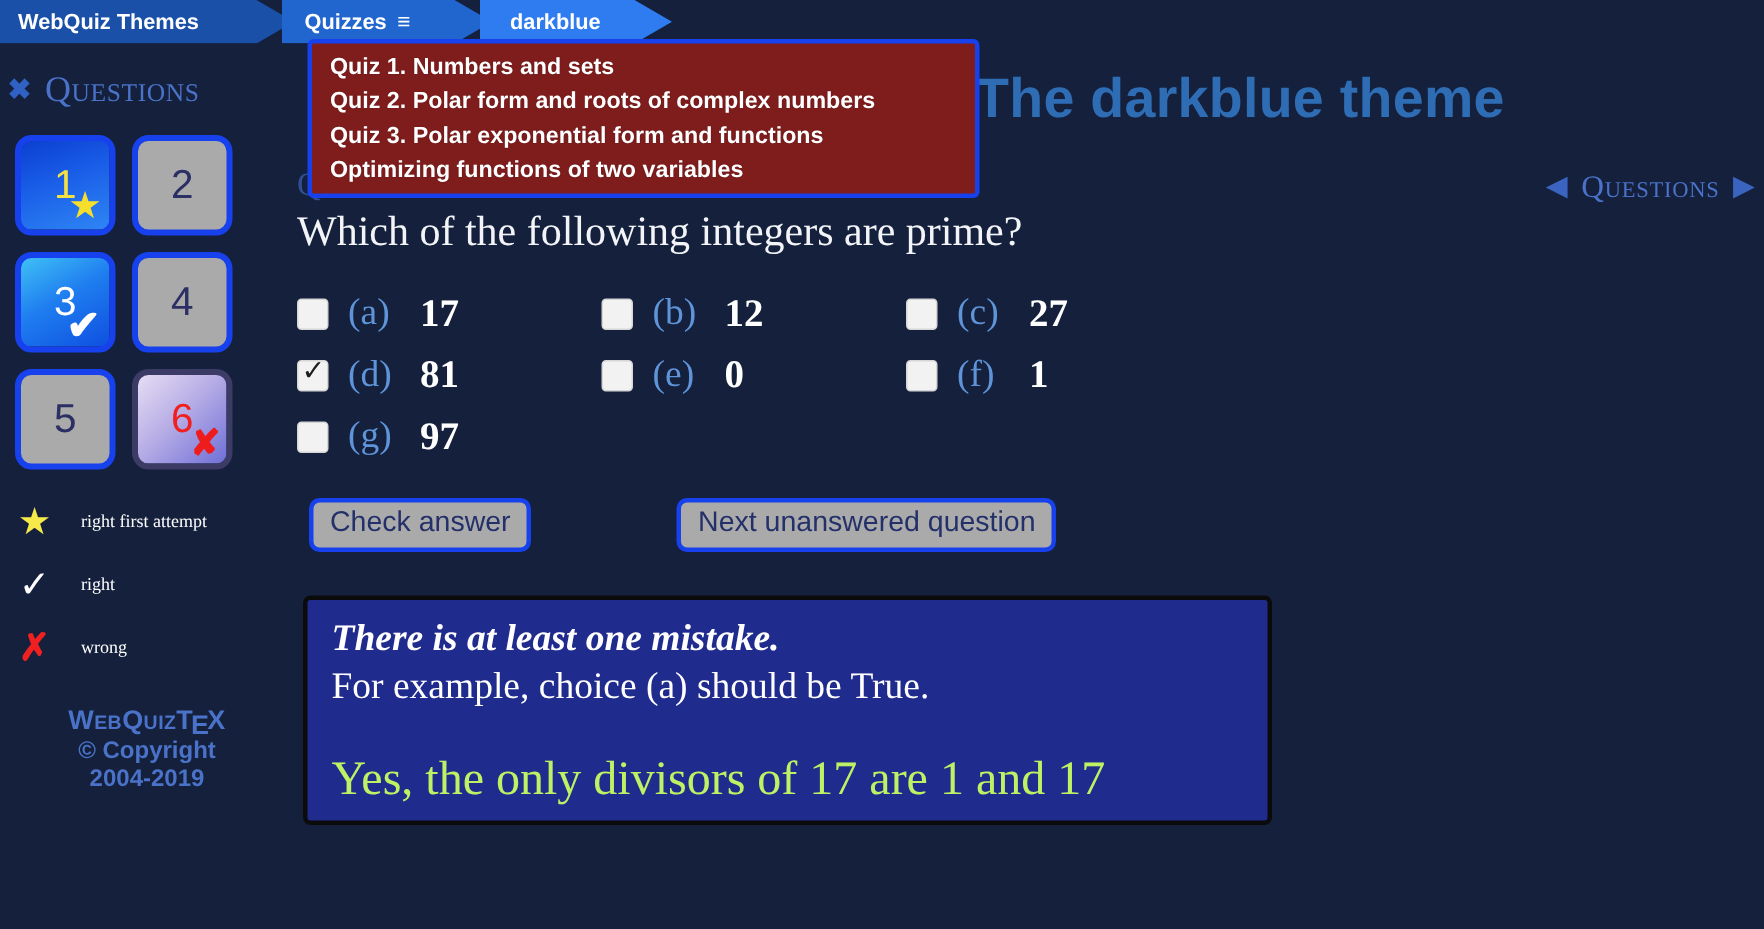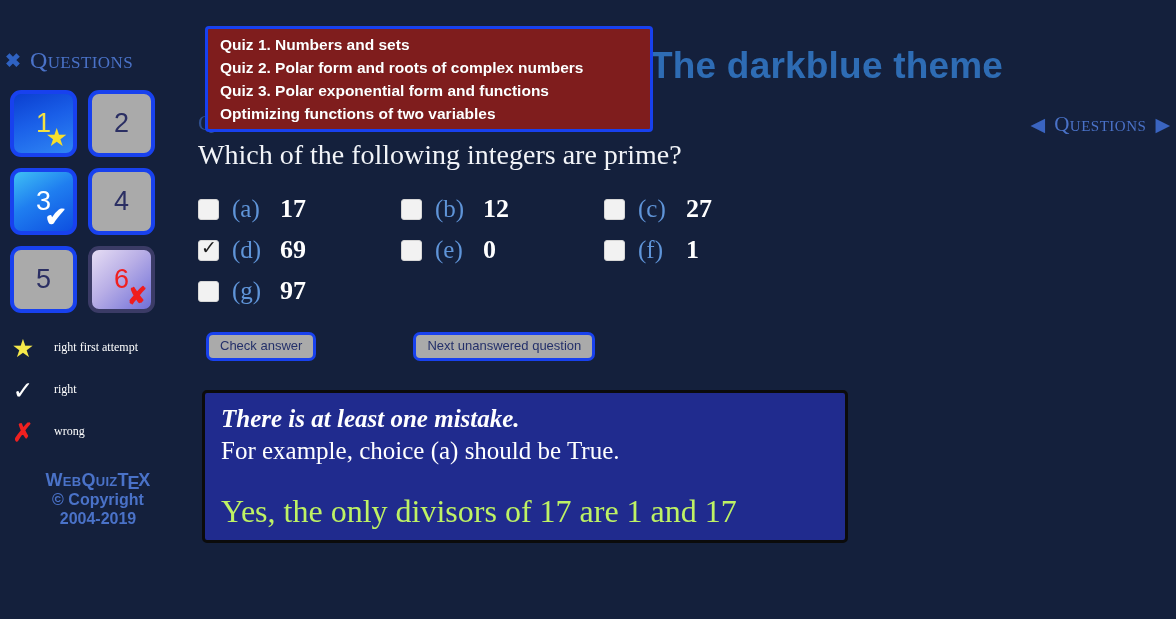--- a/index.html
+++ b/index.html
@@ -148,41 +148,56 @@
     font-size: 25px; width: 48px; flex: none;
   }
   .ch-value {
     color: #ffffff; font-family: "Liberation Serif", serif;
     font-size: 26px; font-weight: bold;
   }
 
   #action-row { display: flex; margin-top: 26px; align-items: center; }
   .qbutton {
     background: #aaaaaa; border: 3px solid #1841ee; border-radius: 7px;
-    color: #24306a; font-size: 13px; padding: 3px 11px 5px 11px;
+    color: #24306a; font-size: 19px; padding: 3px 11px 5px 11px;
     cursor: pointer; white-space: nowrap;
   }
   #btn-check { margin-left: 8px; }
   #btn-next { margin-left: 97px; }
 
   #feedback {
     margin-top: 29px; margin-left: 4px; width: 646px;
     background: #202b8e; border: 3px solid #0b0b0b; border-radius: 5px;
     padding: 10px 16px 12px 16px;
     font-family: "Liberation Serif", serif;
   }
   #fb-line1 { color: #ffffff; font-size: 25px; font-style: italic; font-weight: bold; line-height: 31px; }
   #fb-line2 { color: #ffffff; font-size: 25px; line-height: 33px; }
   #fb-line3 { color: #bef264; font-size: 32px; line-height: 33px; margin-top: 28px; }
 </style>
 </head>
 <body>
 
 <div id="page">
 
+  <div class="navbar">
+    <div class="crumb" id="crumb-themes">
+      <span class="crumb-bg"></span>
+      <span class="ctext">WebQuiz Themes</span>
+    </div>
+    <div class="crumb" id="crumb-quizzes">
+      <span class="crumb-bg"></span>
+      <span class="ctext">Quizzes</span>
+      <span class="ctext hamburger">≡</span>
+    </div>
+    <div class="crumb" id="crumb-darkblue">
+      <span class="crumb-bg"></span>
+      <span class="ctext">darkblue</span>
+    </div>
+  </div>
 
   <div id="page-title">The darkblue theme</div>
 
   <div id="quiz-menu">
     <div class="mitem">Quiz 1. Numbers and sets</div>
     <div class="mitem">Quiz 2. Polar form and roots of complex numbers</div>
     <div class="mitem">Quiz 3. Polar exponential form and functions</div>
     <div class="mitem">Optimizing functions of two variables</div>
   </div>
 
@@ -263,21 +278,21 @@
         <div class="choice">
           <span class="cbox"></span>
           <span class="ch-letter">(c)</span>
           <span class="ch-value">27</span>
         </div>
       </div>
       <div class="ch-row">
         <div class="choice">
           <span class="cbox checked"></span>
           <span class="ch-letter">(d)</span>
-          <span class="ch-value">69</span>
+          <span class="ch-value">81</span>
         </div>
         <div class="choice">
           <span class="cbox"></span>
           <span class="ch-letter">(e)</span>
           <span class="ch-value">0</span>
         </div>
         <div class="choice">
           <span class="cbox"></span>
           <span class="ch-letter">(f)</span>
           <span class="ch-value">1</span>

